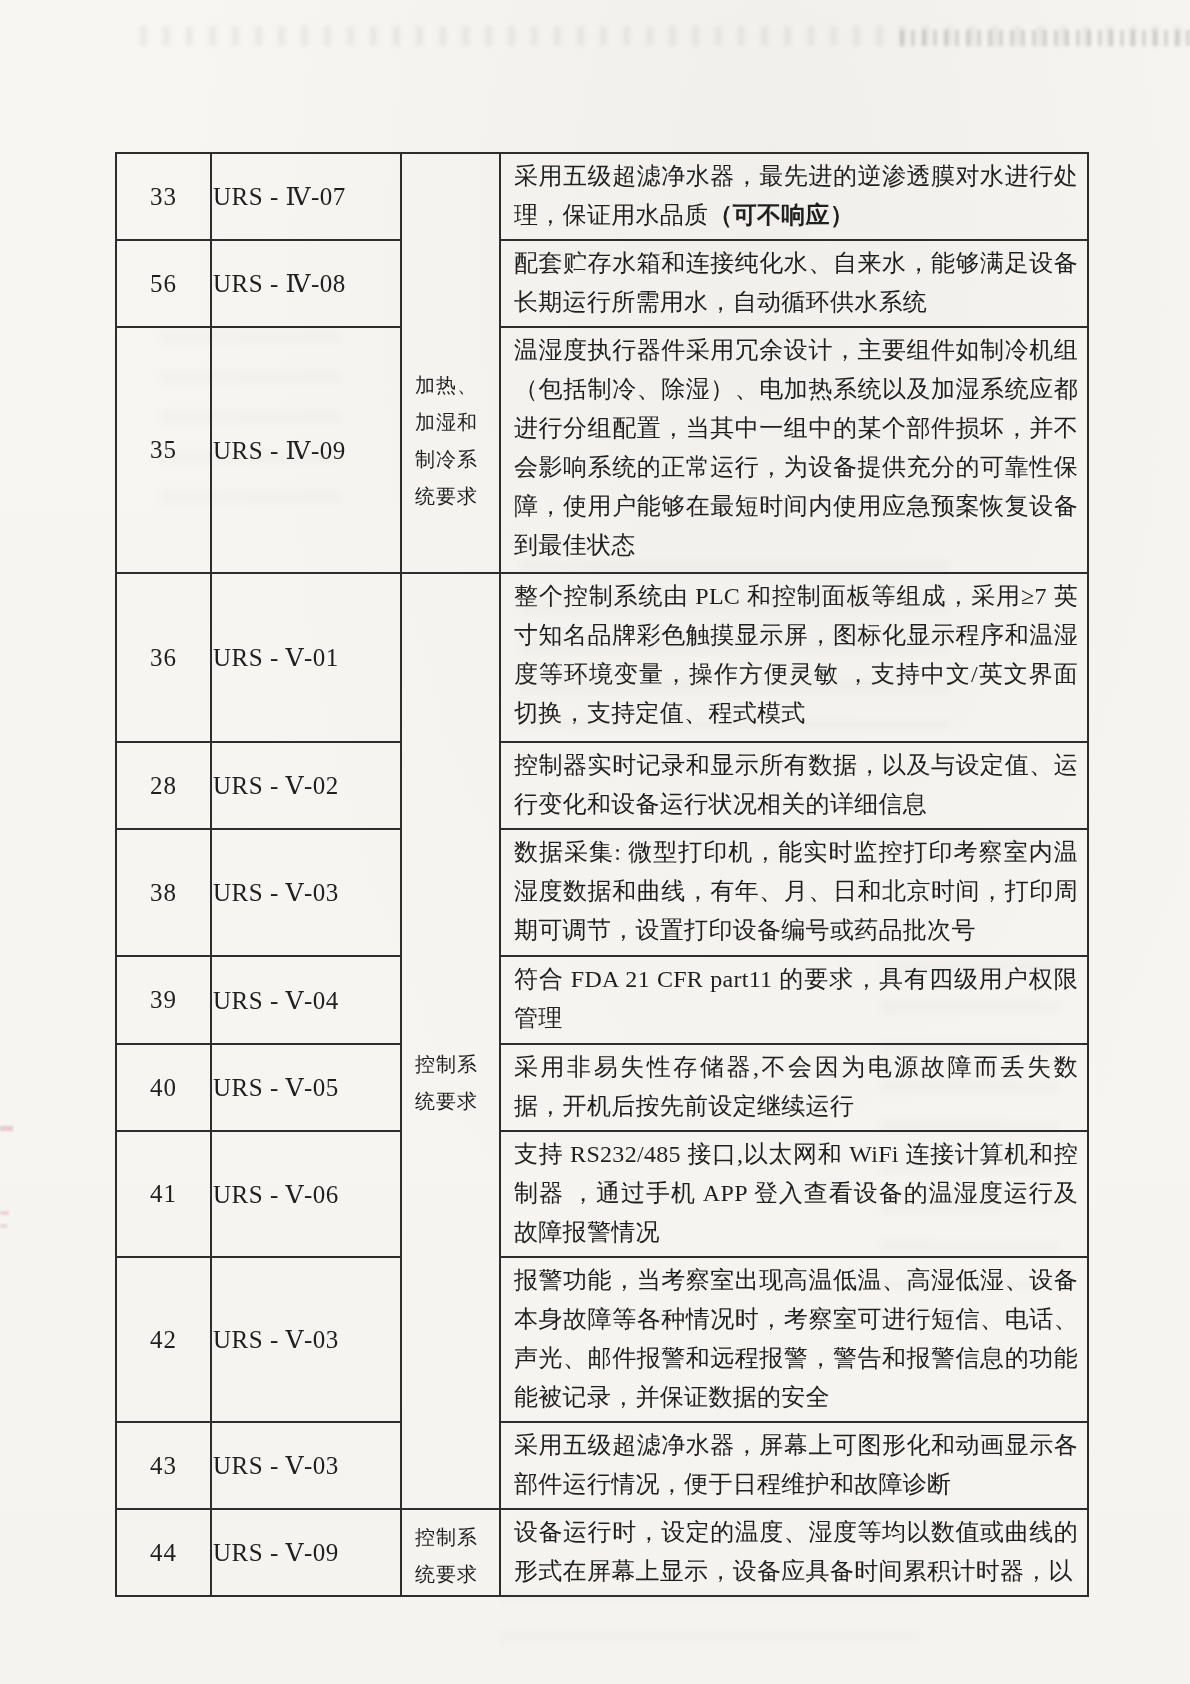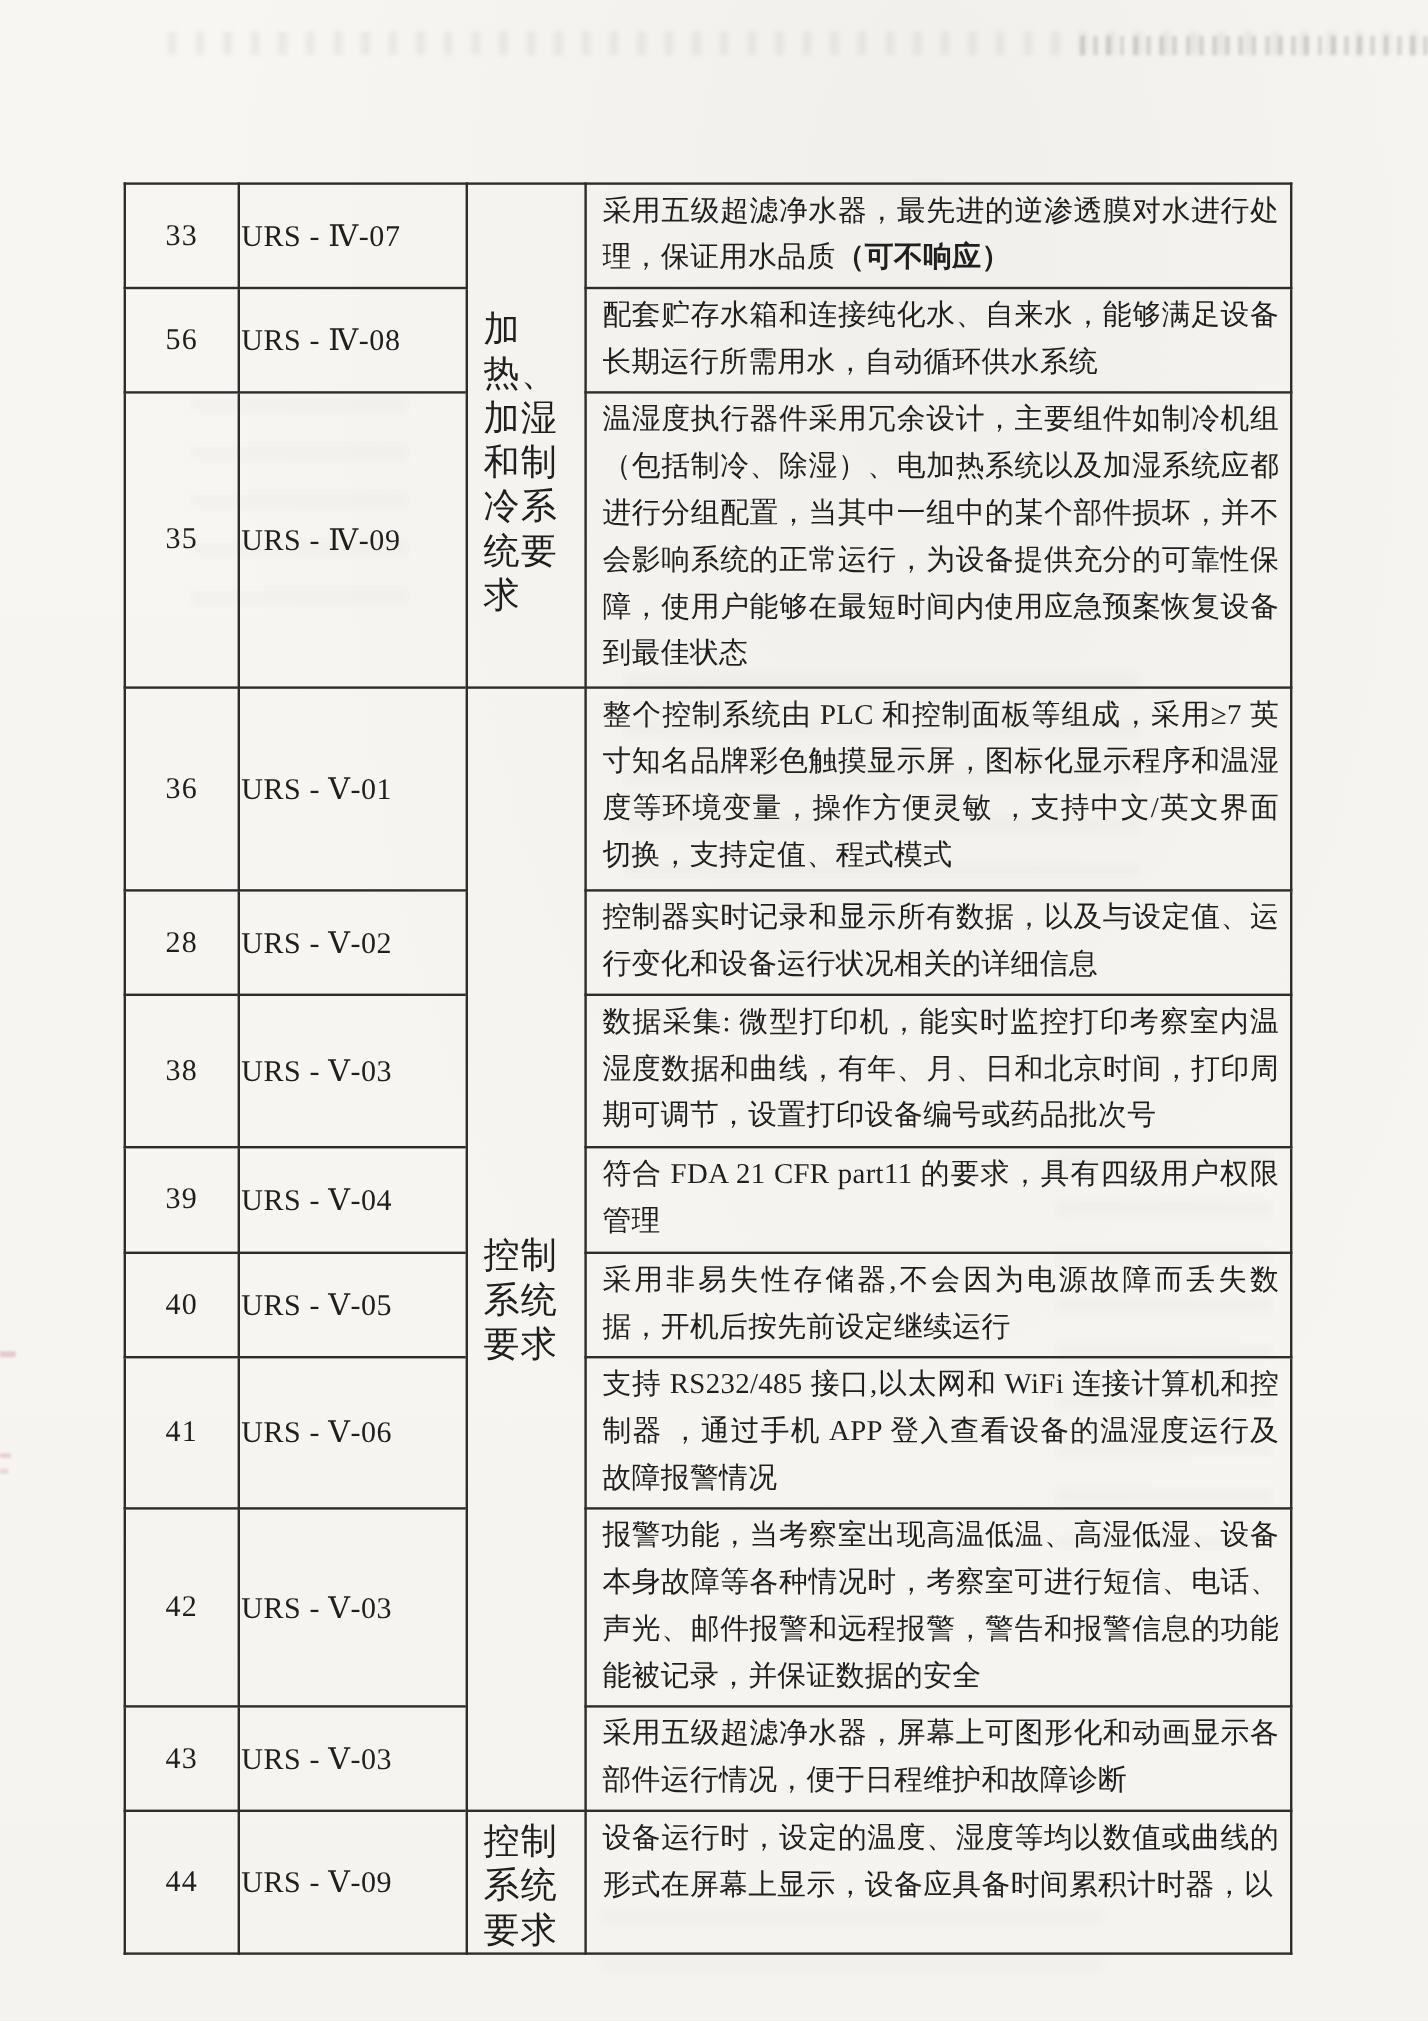--- a/index.html
+++ b/index.html
@@ -46,21 +46,21 @@
   .ghost.g2{left:880px;top:960px;width:180px;height:330px;}
   .ghost.g3{left:160px;top:330px;width:180px;height:200px;}
   .ghost.g4{left:500px;top:1590px;width:420px;height:60px;opacity:.03;}
   
   .pink-mark{position:absolute;background:var(--pink);filter:blur(1px);}
   .pm1{left:0;top:1126px;width:13px;height:5px;opacity:.55;}
   .pm2{left:0;top:1211px;width:9px;height:4px;opacity:.45;}
   .pm3{left:0;top:1224px;width:7px;height:4px;opacity:.4;}
 
   table#urs-table{
-    position:absolute;left:103px;top:152px;
+    position:absolute;left:115px;top:152px;
     width:972px;
     border-collapse:collapse;
     table-layout:fixed;
     color:var(--ink);
   }
   #urs-table td{
     border:2px solid var(--border);
     overflow:hidden;
   }
   
@@ -71,21 +71,21 @@
 
   td.no-cell{
     text-align:center;vertical-align:middle;
     font-size:25px;letter-spacing:1px;
   }
   td.code-cell{
     text-align:left;vertical-align:middle;
     font-size:25px;letter-spacing:.5px;white-space:nowrap;
   }
   td.cat-cell{
-    font-size:30px;line-height:37px;
+    font-size:20px;line-height:37px;
     padding:0 6px 0 13px;
     letter-spacing:1px;
   }
   td.cat-cell.cat-0{vertical-align:bottom;padding-bottom:57px;}
   td.cat-cell.cat-1{vertical-align:middle;padding-top:84px;}
   td.cat-cell.cat-2{vertical-align:middle;padding-top:6px;}
   td.desc-cell{
     vertical-align:top;
     font-size:24px;line-height:39px;
     padding:3px 9px 4px 13px;

